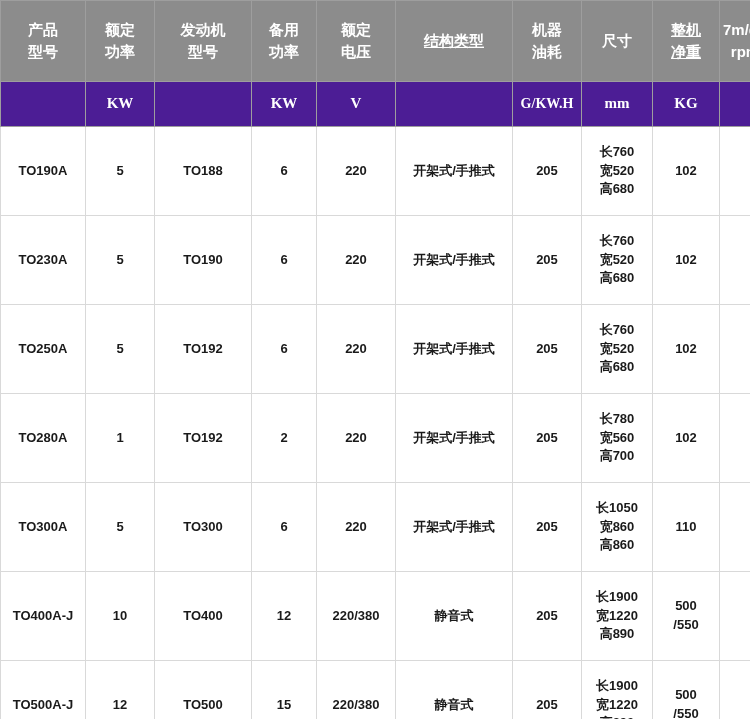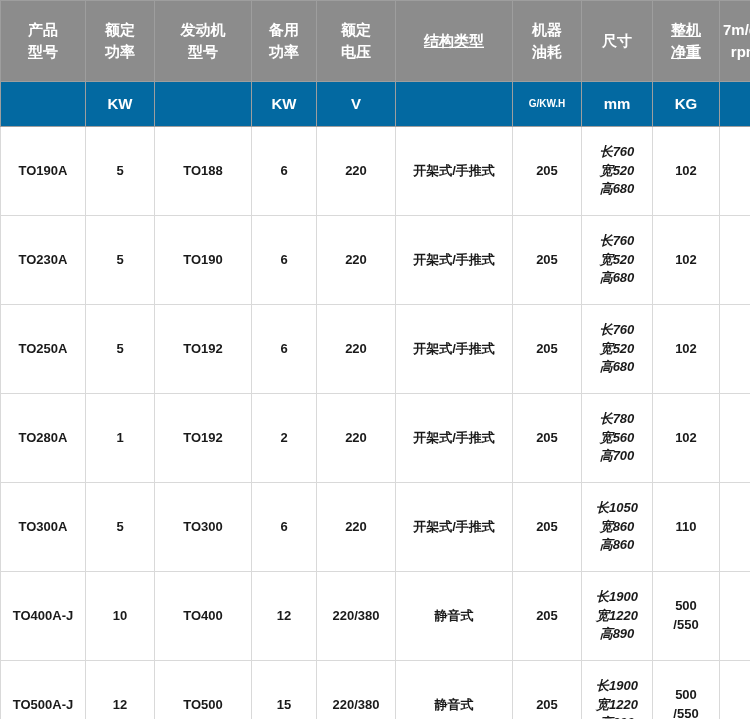--- a/index.html
+++ b/index.html
@@ -30,38 +30,38 @@
   }
   
   tr.head-main th {
     background: #8c8c8c;
     color: #ffffff;
     height: 76px;
     font-size: 15px;
     border: 1px solid #9e9e9e;
   }
   tr.head-unit th {
-    background: #0369a1;
+    background: #4c1d95;
     color: #ffffff;
     height: 40px;
     font-size: 15px;
     border: 1px solid #9e9e9e;
+    font-family: Liberation Serif, serif;
   }
   tr.head-unit th.small {
-    font-size: 10px;
+    font-size: 14px;
   }
   tbody tr td {
     height: 84px;
     background: #ffffff;
     color: #1a1a1a;
   }
   td.size-cell {
     font-size: 12.5px;
     line-height: 1.5;
-    font-style: italic;
   }
   td.weight-two {
     font-size: 13px;
     line-height: 1.45;
   }
   .col1 { width: 78px; margin-left: 36px; }
   .col2 { width: 62px; }
   .col3 { width: 90px; }
   .col4 { width: 58px; }
   .col5 { width: 72px; }

